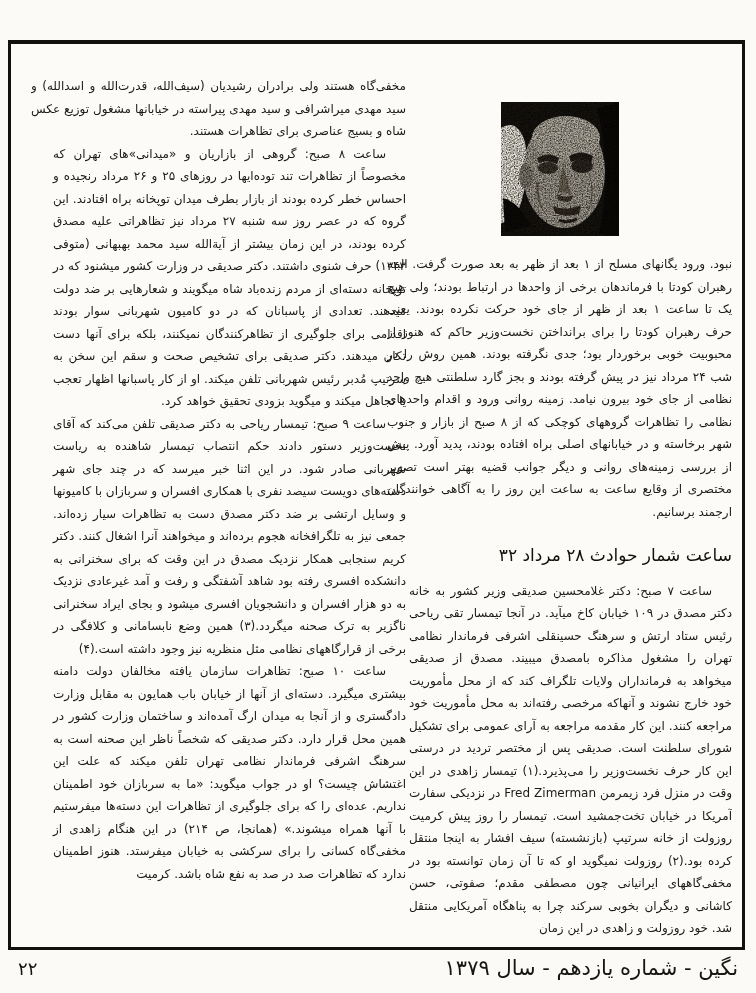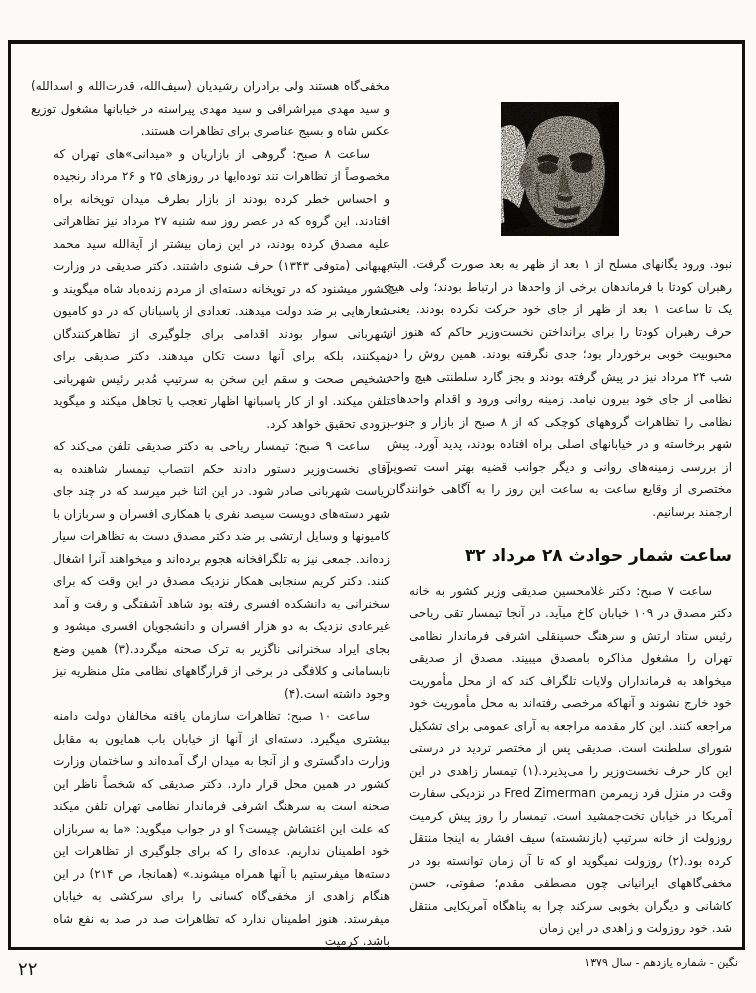--- a/index.html
+++ b/index.html
@@ -31,21 +31,21 @@
   }
   .col {
     position: absolute;
     direction: rtl;
     text-align: justify;
     font-size: 12px;
     line-height: 22.5px;
     letter-spacing: 0;
   }
   .col-left {
-    right: 352px;  
+    right: 336px;  
     left: 20px;
     top: 31px;
     height: 876px;
     overflow: hidden;
   }
   .col-right {
     left: 376px;
     right: 10px;
     top: 31px;
     height: 876px;
@@ -57,31 +57,31 @@
     width: 118px;
     height: 134px;
     margin: 27px auto 0 auto;
     position: relative;
   }
   .photo-wrap svg { display: block; }
   .para-top { margin-top: 17px !important; }
   .article-heading {
     direction: rtl;
     text-align: right;
-    font-weight: bold;
+    font-weight: normal;
     font-size: 17px;
     margin: 21px 0 13px 0;
     color: #111008;
   }
   .footer-journal {
     position: absolute;
     right: 18px;
     top: 956px;
     direction: rtl;
-    font-size: 11px;
+    font-size: 21px;
     color: #171614;
   }
   .footer-pagenum {
     position: absolute;
     left: 18px;
     top: 958px;
     font-size: 18px;
     color: #171614;
   }
 </style>

